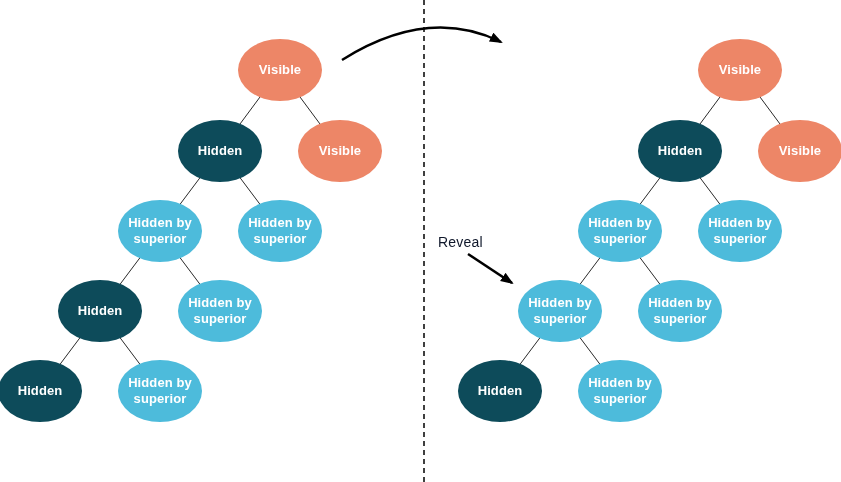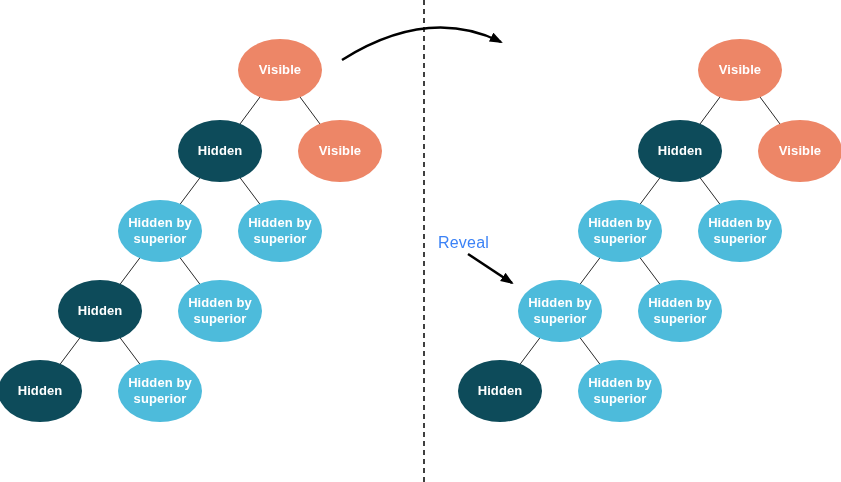--- a/index.html
+++ b/index.html
@@ -45,22 +45,22 @@
     display: inline-block;
     max-width: 74px;
     color: #ffffff;
     font-size: 13px;
     font-weight: 600;
     line-height: 1.25;
     letter-spacing: 0.1px;
   }
   .reveal-label {
     position: absolute;
-    color: #3b82f6;
-    font-size: 16px;
+    color: #0f172a;
+    font-size: 14px;
     font-weight: 500;
     letter-spacing: 0.2px;
     white-space: nowrap;
   }
 </style>
 </head>
 <body>
 
 <div class="canvas">
   <svg class="layer" id="layer-svg" width="841" height="482" viewBox="0 0 841 482">

